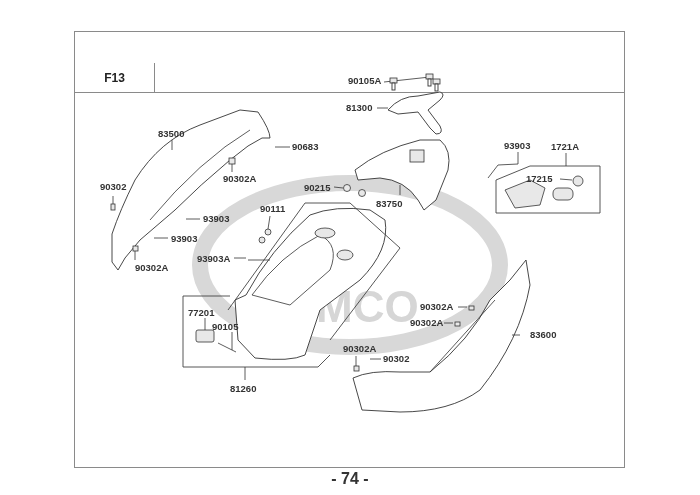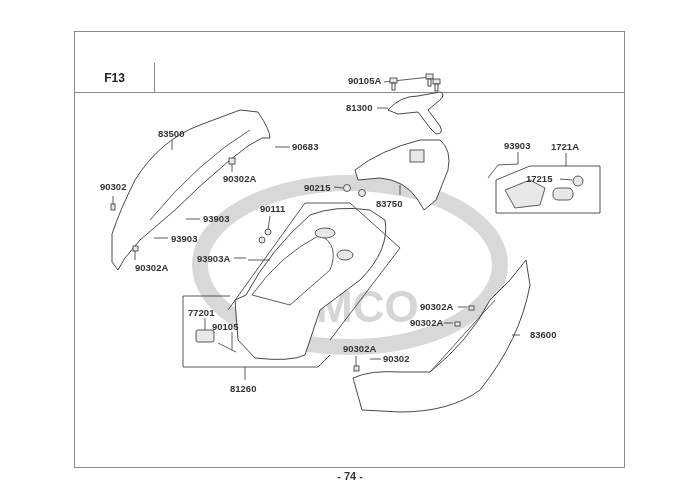--- a/index.html
+++ b/index.html
@@ -1,21 +1,21 @@
 <!DOCTYPE html>
 <html><head>
   <meta charset="utf-8">
   <style>
     html, body { margin: 0; padding: 0; background: #ffffff; }
     body { width: 700px; height: 495px; position: relative; overflow: hidden; font-family: "Liberation Sans", sans-serif; }
     .frame { position: absolute; left: 74px; top: 31px; width: 551px; height: 437px; border: 1.5px solid #8a8a8a; box-sizing: border-box; }
     .hdr { position: absolute; left: 0; top: 0; right: 0; height: 29px; border-bottom: 1.5px solid #8a8a8a; margin-top: 31px; }
     .hdr-code { position: absolute; left: 0; top: 0; width: 79px; height: 29px; border-right: 1.5px solid #8a8a8a; font-weight: bold; font-size: 12px; color: #222; display: flex; align-items: center; justify-content: center; }
     .hdr-title { position: absolute; left: 103px; top: 0; height: 29px; line-height: 29px; font-weight: bold; font-size: 12px; color: #222; }
-    .page-num { position: absolute; left: 0; width: 700px; top: 470px; text-align: center; font-size: 11px; font-weight: bold; color: #333; }
+    .page-num { position: absolute; left: 0; width: 700px; top: 470px; text-align: center; font-size: 16px; font-weight: bold; color: #333; }
     svg.dia { position: absolute; left: 0; top: 0; }
     .lbl { font-family: "Liberation Sans", sans-serif; font-size: 9.5px; font-weight: bold; fill: #333; }
     .wm-text { font-family: "Liberation Sans", sans-serif; font-size: 44px; font-weight: bold; fill: #d6d6d6; }
     .part { fill: #ffffff; stroke: #333; stroke-width: 0.9; }
     .part-g { fill: #e8e8e8; stroke: #333; stroke-width: 0.8; }
     .ln { stroke: #333; stroke-width: 0.8; fill: none; }
     .box { fill: none; stroke: #444; stroke-width: 0.9; }
   </style>
 </head>
 <body>

